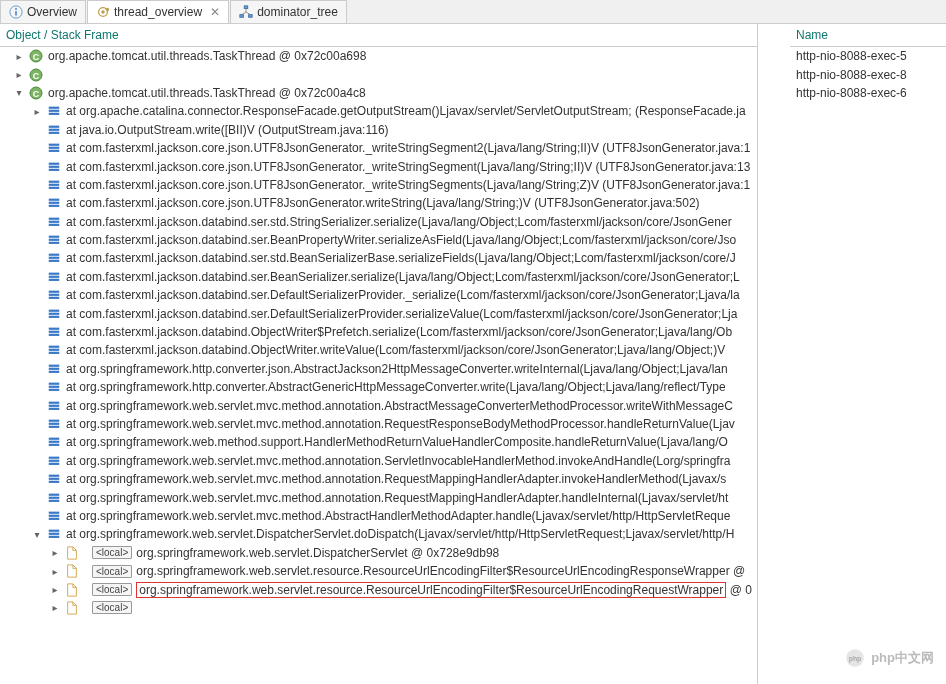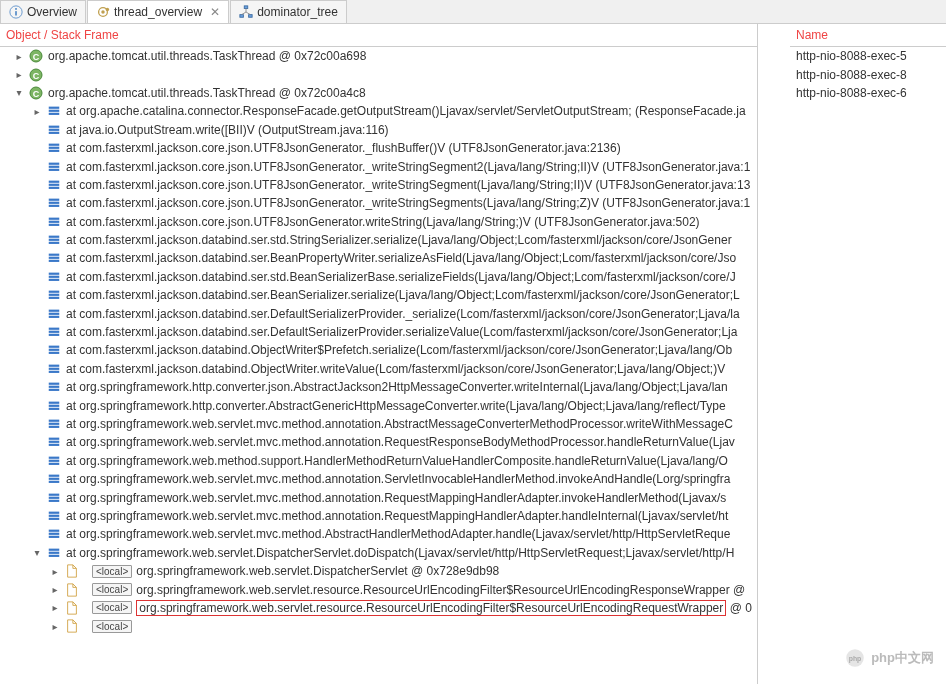--- a/index.html
+++ b/index.html
@@ -32,21 +32,21 @@
     .tab.active { background: #fff; }
     .tab-icon { width: 14px; height: 14px; display: inline-flex; align-items: center; justify-content: center; }
     .tab-close { color: #888; font-size: 12px; padding-left: 4px; cursor: pointer; }
     .content { display: flex; height: calc(100% - 24px); }
     .left-pane { flex: 1; min-width: 0; border-right: 1px solid #ccc; overflow: hidden; }
     .right-pane { width: 156px; overflow: hidden; margin-left: 32px; }
     .header {
       border-bottom: 1px solid #ccc;
       padding: 4px 6px;
       font-size: 12px;
-      color: #ef4444;
+      color: #0f766e;
     }
     .tree-row {
       display: flex;
       align-items: center;
       height: 18.4px;
       white-space: nowrap;
       overflow: hidden;
       padding-left: 4px;
     }
     .name-row { height: 18.4px; padding: 0 6px; display: flex; align-items: center; white-space: nowrap; }
@@ -193,32 +193,20 @@
         <div class="tree-row">
           <span class="indent" style="width: 26px;"></span>
           <span class="twisty spacer">▸</span>
           <span class="row-icon">
             <svg viewBox="0 0 16 16" width="14" height="14">
               <rect x="2" y="3" width="12" height="2.5" fill="#3a78c8"></rect>
               <rect x="2" y="6.5" width="12" height="2.5" fill="#3a78c8"></rect>
               <rect x="2" y="10" width="12" height="2.5" fill="#3a78c8"></rect>
             </svg>
           </span>
-          <span class="row-text">at com.fasterxml.jackson.core.json.UTF8JsonGenerator._flushBuffer()V (UTF8JsonGenerator.java:2136)</span>
-        </div>
-        <div class="tree-row">
-          <span class="indent" style="width: 26px;"></span>
-          <span class="twisty spacer">▸</span>
-          <span class="row-icon">
-            <svg viewBox="0 0 16 16" width="14" height="14">
-              <rect x="2" y="3" width="12" height="2.5" fill="#3a78c8"></rect>
-              <rect x="2" y="6.5" width="12" height="2.5" fill="#3a78c8"></rect>
-              <rect x="2" y="10" width="12" height="2.5" fill="#3a78c8"></rect>
-            </svg>
-          </span>
           <span class="row-text">at com.fasterxml.jackson.core.json.UTF8JsonGenerator._writeStringSegment2(Ljava/lang/String;II)V (UTF8JsonGenerator.java:1</span>
         </div>
         <div class="tree-row">
           <span class="indent" style="width: 26px;"></span>
           <span class="twisty spacer">▸</span>
           <span class="row-icon">
             <svg viewBox="0 0 16 16" width="14" height="14">
               <rect x="2" y="3" width="12" height="2.5" fill="#3a78c8"></rect>
               <rect x="2" y="6.5" width="12" height="2.5" fill="#3a78c8"></rect>
               <rect x="2" y="10" width="12" height="2.5" fill="#3a78c8"></rect>

